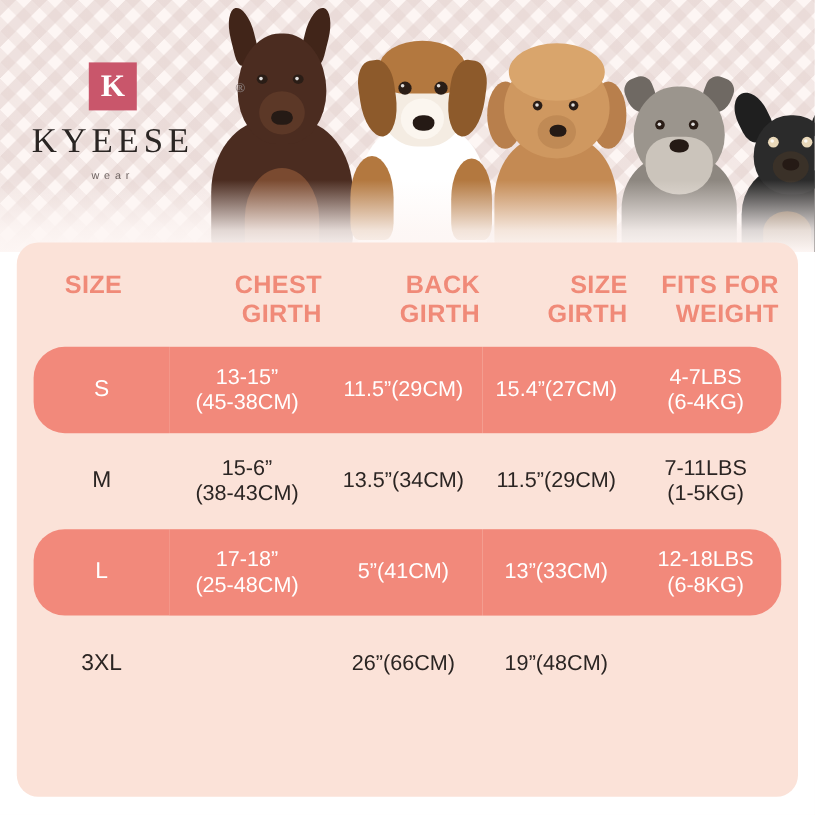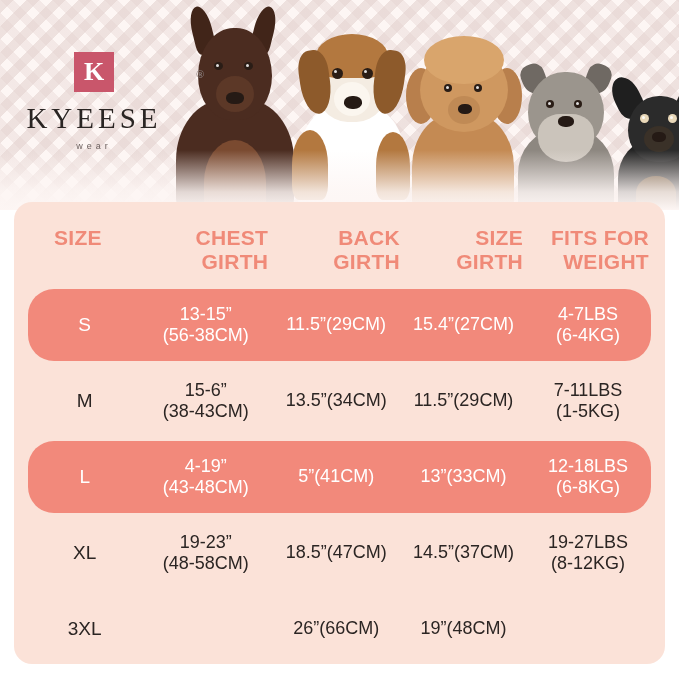--- a/index.html
+++ b/index.html
@@ -353,21 +353,21 @@
             <span class="cell-line">WEIGHT</span>
           </th>
         </tr>
       </thead>
       <tbody>
 
         <tr class="row-alt">
           <td class="col-size">S</td>
           <td>
             <span class="cell-line">13-15”</span>
-            <span class="cell-line">(56-38CM)</span>
+            <span class="cell-line">(45-38CM)</span>
           </td>
           <td>11.5”(29CM)</td>
           <td>15.4”(27CM)</td>
           <td>
             <span class="cell-line">4-7LBS</span>
             <span class="cell-line">(6-4KG)</span>
           </td>
         </tr>
 
         <tr>
@@ -380,44 +380,31 @@
           <td>11.5”(29CM)</td>
           <td>
             <span class="cell-line">7-11LBS</span>
             <span class="cell-line">(1-5KG)</span>
           </td>
         </tr>
 
         <tr class="row-alt">
           <td class="col-size">L</td>
           <td>
-            <span class="cell-line">4-19”</span>
-            <span class="cell-line">(43-48CM)</span>
+            <span class="cell-line">17-18”</span>
+            <span class="cell-line">(25-48CM)</span>
           </td>
           <td>5”(41CM)</td>
           <td>13”(33CM)</td>
           <td>
             <span class="cell-line">12-18LBS</span>
             <span class="cell-line">(6-8KG)</span>
           </td>
         </tr>
 
-        <tr>
-          <td class="col-size">XL</td>
-          <td>
-            <span class="cell-line">19-23”</span>
-            <span class="cell-line">(48-58CM)</span>
-          </td>
-          <td>18.5”(47CM)</td>
-          <td>14.5”(37CM)</td>
-          <td>
-            <span class="cell-line">19-27LBS</span>
-            <span class="cell-line">(8-12KG)</span>
-          </td>
-        </tr>
 
 
         <tr>
           <td class="col-size">3XL</td>
           <td>
             
             
           </td>
           <td>26”(66CM)</td>
           <td>19”(48CM)</td>

